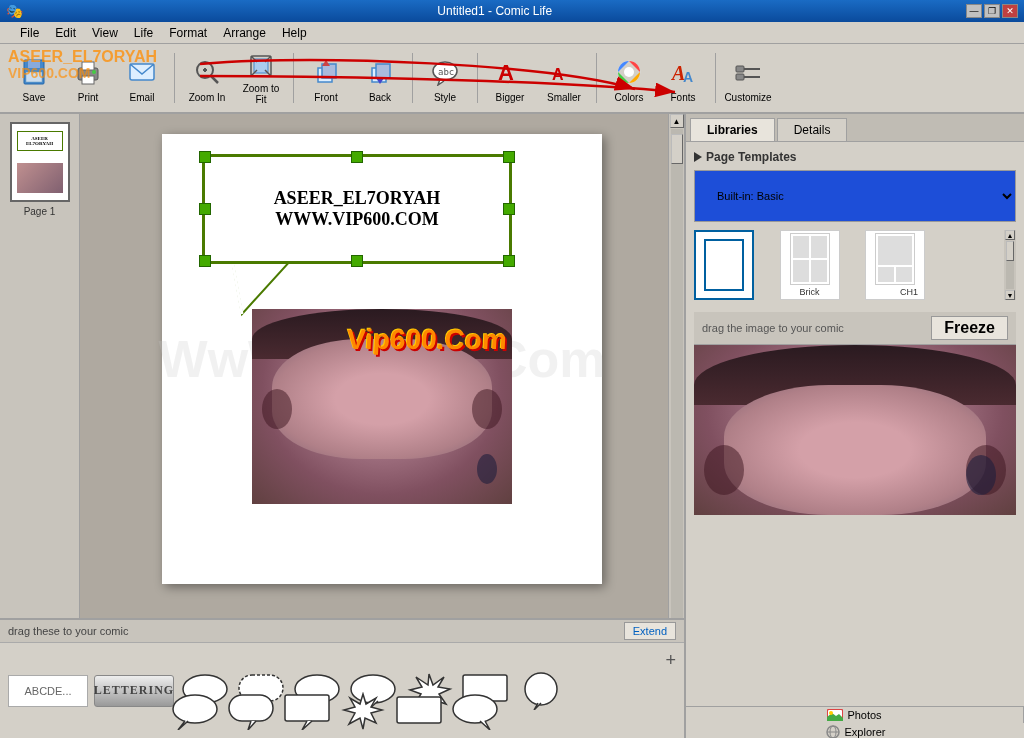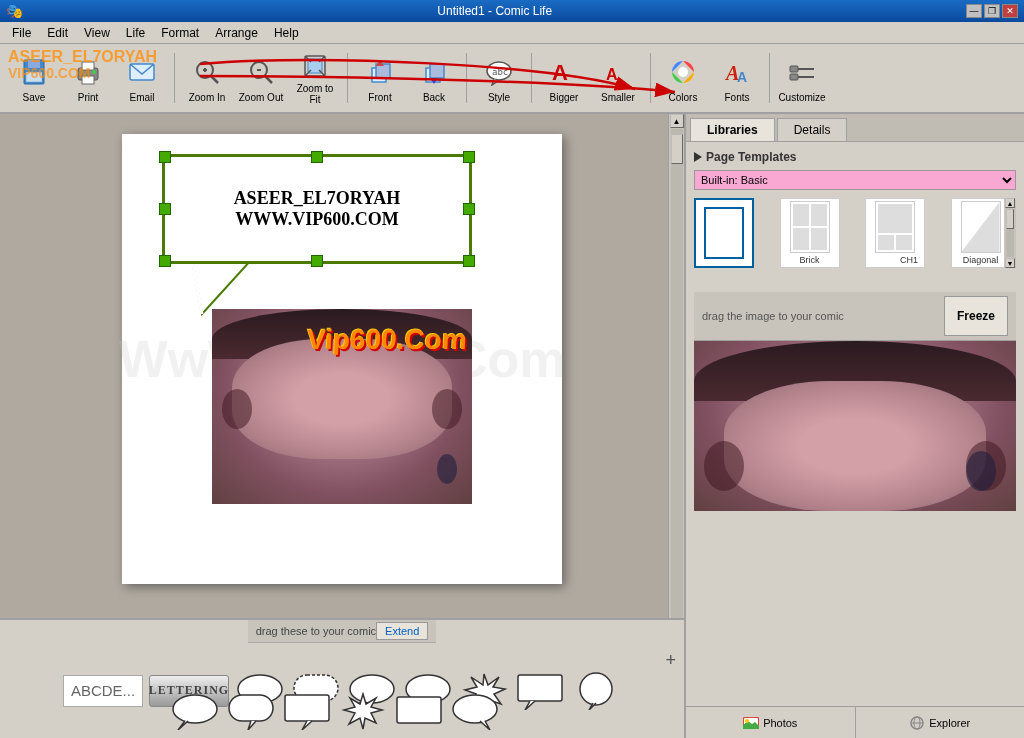--- a/index.html
+++ b/index.html
@@ -23,21 +23,21 @@
       background: #c0c0c0; cursor: pointer; display: flex;
       align-items: center; justify-content: center; font-size: 9px; color: black;
     }
 
     
     #menubar {
       background: #d4d0c8;
       height: 22px;
       display: flex;
       align-items: center;
-      padding: 0 4px;
+      padding: 0 12px;
       border-bottom: 1px solid #a0a0a0;
     }
     .menu-item {
       padding: 2px 8px;
       cursor: pointer;
       font-size: 12px;
     }
 
     
     #toolbar {
@@ -147,23 +147,23 @@
       border-top: 5px solid transparent;
       border-bottom: 5px solid transparent;
       border-left: 8px solid #333;
       margin-right: 4px;
     }
 
     .template-select {
       width: 100%;
       margin-bottom: 8px;
       font-size: 11px;
-      background: #f9a8d4;
+      background: #1d4ed8;
       border: 1px solid #999;
-      padding: 2px;
+      padding: 18px;
     }
 
     #template-grid {
       display: grid;
       grid-template-columns: repeat(4, 1fr);
       gap: 20px;
       position: relative;
     }
     .template-item {
       width: 60px;
@@ -198,40 +198,41 @@
       color: #555;
       display: flex;
       align-items: center;
       justify-content: space-between;
       border-bottom: 1px solid #a0a0a0;
       margin-top: 8px;
     }
     .freeze-btn {
       background: #e8e4dc;
       border: 1px solid #999;
-      padding: 12px 12px;
-      font-size: 12px;
+      padding: 2px 12px;
+      font-size: 16px;
       cursor: pointer;
       font-weight: bold;
     }
 
     #preview-image {
       width: calc(100% - 0px);
       height: 170px;
       background: radial-gradient(ellipse at center, #d4a0b0 0%, #b08090 40%, #806070 70%, #604050 100%);
       margin: 0;
       overflow: hidden;
       position: relative;
     }
 
     
     #bottom-right {
       display: flex;
       border-top: 1px solid #a0a0a0;
       height: 32px;
+      flex-direction: column;
     }
     .bottom-right-btn {
       flex: 1;
       display: flex;
       align-items: center;
       justify-content: center;
       gap: 4px;
       font-size: 11px;
       cursor: pointer;
       border-right: 1px solid #a0a0a0;
@@ -466,30 +467,20 @@
       <svg width="28" height="28" viewBox="0 0 28 28">
           <circle cx="12" cy="12" r="8" fill="none" stroke="#555" stroke-width="2"></circle>
           <line x1="10" y1="12" x2="14" y2="12" stroke="#555" stroke-width="2"></line>
           <line x1="12" y1="10" x2="12" y2="14" stroke="#555" stroke-width="2"></line>
           <line x1="18" y1="18" x2="25" y2="25" stroke="#555" stroke-width="2.5"></line>
         </svg>
     </div>
     <span class="label">Zoom In</span>
   </div>
 
-  <div class="tb-btn">
-    <div class="icon-area">
-      <svg width="28" height="28" viewBox="0 0 28 28">
-          <circle cx="12" cy="12" r="8" fill="none" stroke="#555" stroke-width="2"></circle>
-          <line x1="10" y1="12" x2="14" y2="12" stroke="#555" stroke-width="2"></line>
-          <line x1="18" y1="18" x2="25" y2="25" stroke="#555" stroke-width="2.5"></line>
-        </svg>
-    </div>
-    <span class="label">Zoom Out</span>
-  </div>
 
   <div class="tb-btn">
     <div class="icon-area">
       <svg width="28" height="28" viewBox="0 0 28 28">
           <rect x="4" y="4" width="20" height="20" rx="2" fill="none" stroke="#555" stroke-width="1.5"></rect>
           <rect x="7" y="7" width="14" height="14" rx="1" fill="#aaccee" stroke="#4488cc" stroke-width="1"></rect>
           <line x1="4" y1="4" x2="10" y2="10" stroke="#555" stroke-width="1.5"></line>
           <line x1="24" y1="4" x2="18" y2="10" stroke="#555" stroke-width="1.5"></line>
           <line x1="4" y1="24" x2="10" y2="18" stroke="#555" stroke-width="1.5"></line>
           <line x1="24" y1="24" x2="18" y2="18" stroke="#555" stroke-width="1.5"></line>
@@ -604,20 +595,29 @@
     </defs>
 
     <path d="M 200,20 C 320,10 550,20 635,45" stroke="#cc0000" stroke-width="2.5" fill="none" marker-end="url(#arrowhead)"></path>
 
     <path d="M 200,32 C 360,32 580,38 675,48" stroke="#cc0000" stroke-width="2.5" fill="none" marker-end="url(#arrowhead)"></path>
   </svg>
 </div>
 
 <div style="display:flex; height:calc(738px - 22px - 22px - 70px);">
 
+  <div id="page-list">
+    <div class="page-thumb">
+      <div style="width:100%;height:100%;background:white;position:relative;">
+        <div style="position:absolute;top:5px;left:3px;right:3px;height:20px;border:1px solid #4a7a00;background:white;font-size:5px;font-family:'Comic Sans MS',cursive;font-weight:bold;display:flex;align-items:center;justify-content:center;text-align:center;">ASEER<br>EL7ORYAH</div>
+        <div style="position:absolute;bottom:5px;left:3px;right:3px;height:30px;background:linear-gradient(135deg,#c09090,#806070);"></div>
+      </div>
+    </div>
+    <div class="page-thumb-label">Page 1</div>
+  </div>
 
   <div id="canvas-middle" style="position:relative; overflow:hidden; flex:1;">
 
     <div class="canvas-page">
 
       <div style="position:absolute;top:50%;left:50%;transform:translate(-50%,-50%);font-size:52px;font-weight:bold;color:rgba(200,200,200,0.25);white-space:nowrap;pointer-events:none;z-index:1;font-family:Arial;">WwW.Vip600.Com</div>
 
       <div style="position:absolute;top:20px;left:40px;width:310px;height:110px;border:3px solid #4a7a00;background:white;z-index:5;">
 
         <div style="position:absolute;top:-6px;left:-6px;width:12px;height:12px;background:#44aa00;border:1px solid #226600;"></div>
@@ -720,39 +720,32 @@
 
           <div class="template-item">
             <div class="tmpl-inner" style="display:grid;grid-template-columns:1fr 1fr;grid-template-rows:2fr 1fr;gap:2px;padding:2px;">
               <div style="background:#ddd;grid-column:1/3;"></div>
               <div style="background:#ddd;"></div>
               <div style="background:#ddd;"></div>
             </div>
             <div style="font-size:9px;color:#333;margin-top:2px;margin-left:28px;">CH1</div>
           </div>
 
-          <div class="template-item">
-            <div class="tmpl-inner" style="overflow:hidden;position:relative;">
-              <div style="position:absolute;top:0;left:0;right:0;bottom:0;background:white;clip-path:polygon(0 0,100% 0,0 100%);"></div>
-              <div style="position:absolute;top:0;left:0;right:0;bottom:0;background:#ddd;clip-path:polygon(100% 0,100% 100%,0 100%);"></div>
-            </div>
-            <div style="font-size:9px;color:#333;margin-top:2px;">Diagonal</div>
-          </div>
 
           <div style="position:absolute;right:0;top:0;bottom:0;width:12px;background:#c8c4bc;display:flex;flex-direction:column;align-items:center;">
             <div style="width:10px;height:10px;background:#d4d0c8;border:1px outset #bbb;display:flex;align-items:center;justify-content:center;font-size:7px;cursor:pointer;">▲</div>
             <div style="flex:1;width:8px;background:#bbb8b0;margin:1px;position:relative;">
               <div style="width:8px;height:20px;background:#d4d0c8;border:1px outset #bbb;position:absolute;top:0;"></div>
             </div>
             <div style="width:10px;height:10px;background:#d4d0c8;border:1px outset #bbb;display:flex;align-items:center;justify-content:center;font-size:7px;cursor:pointer;">▼</div>
           </div>
         </div>
       </div>
 
-      <div style="margin-top:24px;">
+      <div style="margin-top:12px;">
         <div id="drag-image-area">
           <span>drag the image to your comic</span>
           <button class="freeze-btn">Freeze</button>
         </div>
 
         <div id="preview-image">
           <div style="width:100%;height:100%;background:radial-gradient(ellipse at 50% 40%,#d4b0b8 0%,#c09098 20%,#a07080 40%,#805060 65%,#604040 100%);position:relative;">
             <div style="position:absolute;top:0;left:0;right:0;height:60px;background:linear-gradient(to bottom,#2a1a20,#4a2a30);border-radius:50% 50% 0 0/40px 40px 0 0;"></div>
             <div style="position:absolute;top:40px;left:30px;right:30px;height:130px;background:radial-gradient(ellipse,#d4a0a8 30%,#b08088 70%,#806070 100%);border-radius:40%;"></div>
             <div style="position:absolute;top:100px;left:10px;width:40px;height:50px;background:rgba(60,20,30,0.5);border-radius:50%;"></div>
@@ -778,29 +771,29 @@
             <circle cx="8" cy="7" r="6" fill="none" stroke="#888" stroke-width="1.5"></circle>
             <ellipse cx="8" cy="7" rx="3" ry="6" fill="none" stroke="#888" stroke-width="1"></ellipse>
             <line x1="2" y1="7" x2="14" y2="7" stroke="#888" stroke-width="1"></line>
           </svg>
         <span>Explorer</span>
       </div>
     </div>
   </div>
 </div>
 
-<div id="bottom-tray" style="position:fixed;bottom:0;left:0;right:340px;height:120px;background:#d4d0c8;border-top:2px solid #a0a0a0;z-index:10;align-items:center;">
+<div id="bottom-tray" style="position:fixed;bottom:0;left:0;right:340px;height:120px;background:#d4d0c8;border-top:2px solid #a0a0a0;z-index:10;">
   <div id="tray-header">
     <span>drag these to your comic</span>
     <button class="extend-btn">Extend</button>
   </div>
   <div id="tray-content">
 
     <div class="tray-item">
-      <div style="width:80px;height:32px;border:1.5px solid #aaa;background:white;display:flex;align-items:center;justify-content:center;font-size:15px;color:#666;">ABCDE...</div>
+      <div style="width:80px;height:32px;border:1.5px solid #aaa;background:white;display:flex;align-items:center;justify-content:center;font-size:11px;color:#666;">ABCDE...</div>
     </div>
 
     <div class="tray-item">
       <div style="width:80px;height:32px;background:linear-gradient(to bottom,#eee,#999);display:flex;align-items:center;justify-content:center;border-radius:3px;border:1px solid #888;">
         <span style="font-family:'Comic Sans MS',cursive;font-size:12px;font-weight:900;color:#444;letter-spacing:1px;">LETTERING</span>
       </div>
     </div>
 
     <div class="tray-item">
       <svg class="bubble-svg" viewBox="0 0 50 38">

